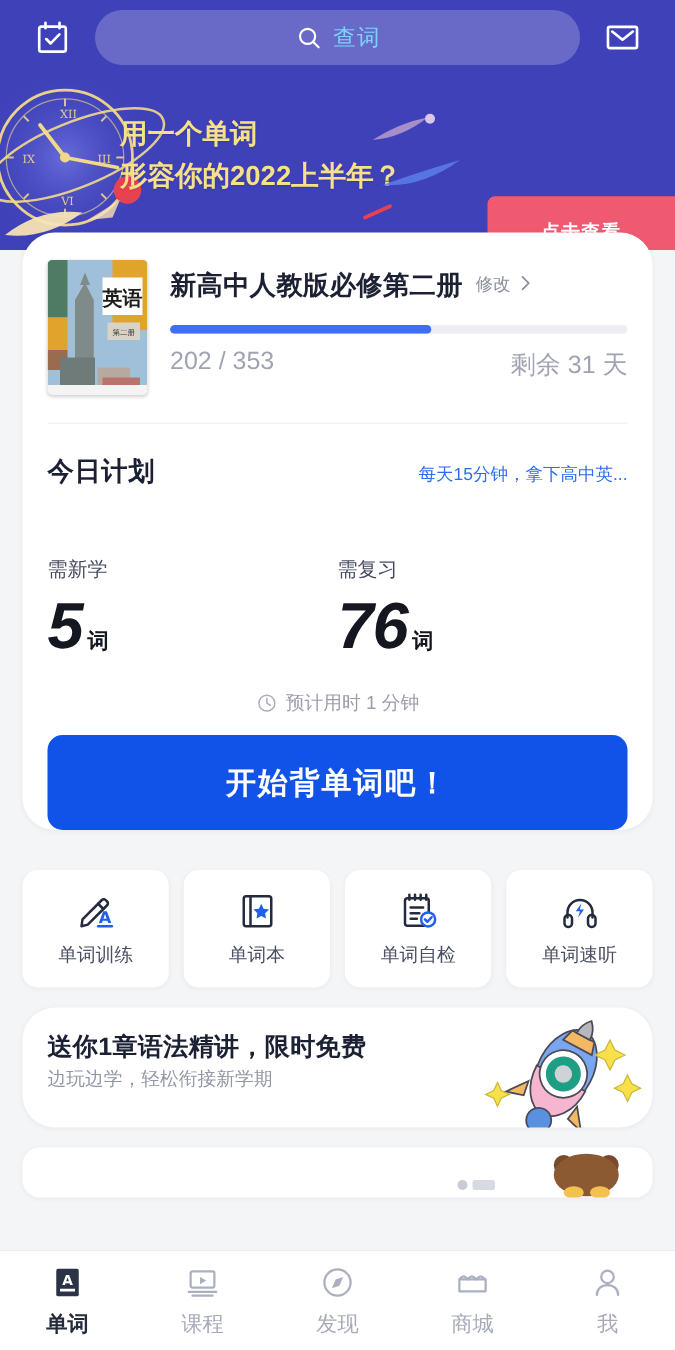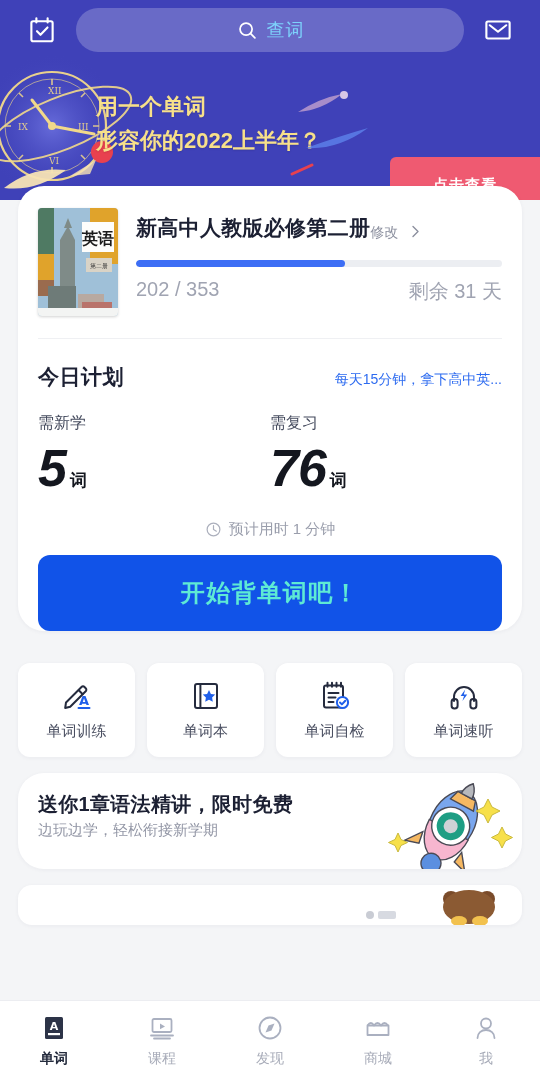--- a/index.html
+++ b/index.html
@@ -52,21 +52,21 @@
     box-shadow: 0 1px 4px rgba(30,40,80,0.05);
   }
 
   
   .book-row { display: flex; padding: 22px 20px 0 20px; gap: 18px; }
   .book-cover {
     width: 80px; height: 108px; flex: 0 0 auto; border-radius: 4px;
     overflow: hidden; box-shadow: 0 1px 3px rgba(0,0,0,.18); position: relative;
   }
   .book-info { flex: 1 1 auto; min-width: 0; padding-top: 6px; }
-  .book-title-line { display: flex; align-items: flex-end; gap: 0; font-family: Liberation Mono, monospace; }
+  .book-title-line { display: flex; align-items: center; gap: 10px; }
   .book-title { font-size: 21px; font-weight: bold; color: #1C2033; letter-spacing: .3px; }
   .book-edit { font-size: 14px; color: #8B8F9E; white-space: nowrap; }
   .progress-track {
     margin-top: 18px; height: 7px; border-radius: 4px; background: #ECEEF2; overflow: hidden;
   }
   .progress-fill { height: 100%; border-radius: 4px; background: #3D6EF5; }
   .progress-meta {
     margin-top: 11px; display: flex; justify-content: space-between;
     font-size: 20px; color: #A0A4B2;
   }
@@ -76,35 +76,35 @@
   .plan-head {
     display: flex; align-items: baseline; justify-content: space-between;
     padding: 24px 20px 0 20px;
   }
   .plan-title { font-size: 21px; font-weight: bold; color: #1C2033; letter-spacing: .5px; }
   .plan-link {
     font-size: 14px; color: #2D6BF0; max-width: 230px;
     overflow: hidden; text-overflow: ellipsis; white-space: nowrap;
   }
   .stats { display: flex; padding: 22px 20px 0 20px; }
-  .stat { width: 50%; }
+  .stat { width: 50%; margin-top: 33px; }
   .stat-label { font-size: 16px; color: #454B5E; }
   .stat-value { margin-top: 8px; display: flex; align-items: baseline; gap: 4px; }
   .stat-num {
     font-size: 52px; font-weight: bold; color: #14171F;
     font-style: italic; letter-spacing: -1px; line-height: 1;
   }
   .stat-unit { font-size: 17px; color: #14171F; font-weight: bold; }
   .est {
     margin-top: 26px; display: flex; align-items: center; justify-content: center; gap: 7px;
     font-size: 15px; color: #9A9EAC;
   }
   .start-btn {
     margin: 16px 20px 32px 20px; height: 76px; border-radius: 12px;
-    background: #1153E8; color: #5eead4; font-size: 24px; font-weight: bold;
+    background: #1153E8; color: #ffffff; font-size: 24px; font-weight: bold;
     display: flex; align-items: center; justify-content: center; letter-spacing: 1.5px;
   }
 
   
   .tiles { display: flex; gap: 12px; padding: 0 18px; margin-bottom: 16px; }
   .tile {
     flex: 1 1 0; height: 94px; background: #fff; border-radius: 12px;
     display: flex; flex-direction: column; align-items: center; justify-content: center; gap: 9px;
     box-shadow: 0 1px 4px rgba(30,40,80,0.05);
   }
@@ -129,21 +129,21 @@
 
   
   .bottom-nav {
     position: absolute; bottom: 0; left: 0; width: 540px; height: 80px;
     background: #fff; display: flex; border-top: 1px solid #ECEDF1;
   }
   .nav-item {
     flex: 1 1 0; display: flex; flex-direction: column;
     align-items: center; justify-content: center; gap: 7px;
   }
-  .nav-label { font-size: 14px; color: #A7ABB8; }
+  .nav-label { font-size: 17px; color: #A7ABB8; }
   .nav-item.active .nav-label { color: #242B3D; font-weight: bold; }
 </style>
 </head>
 <body>
 
 <div id="app">
 
   <div class="top-area">
 
     <div class="top-bar">

